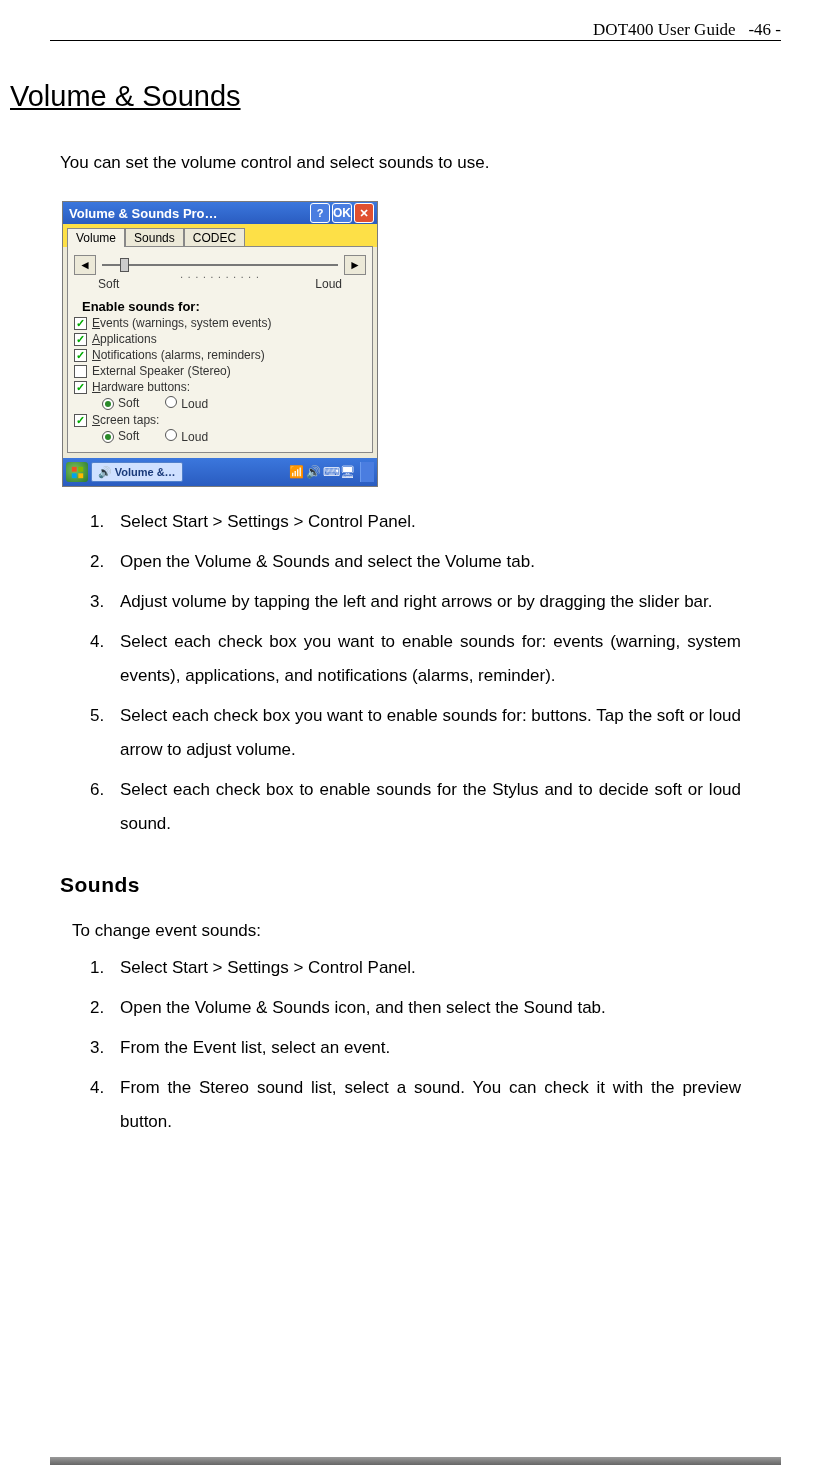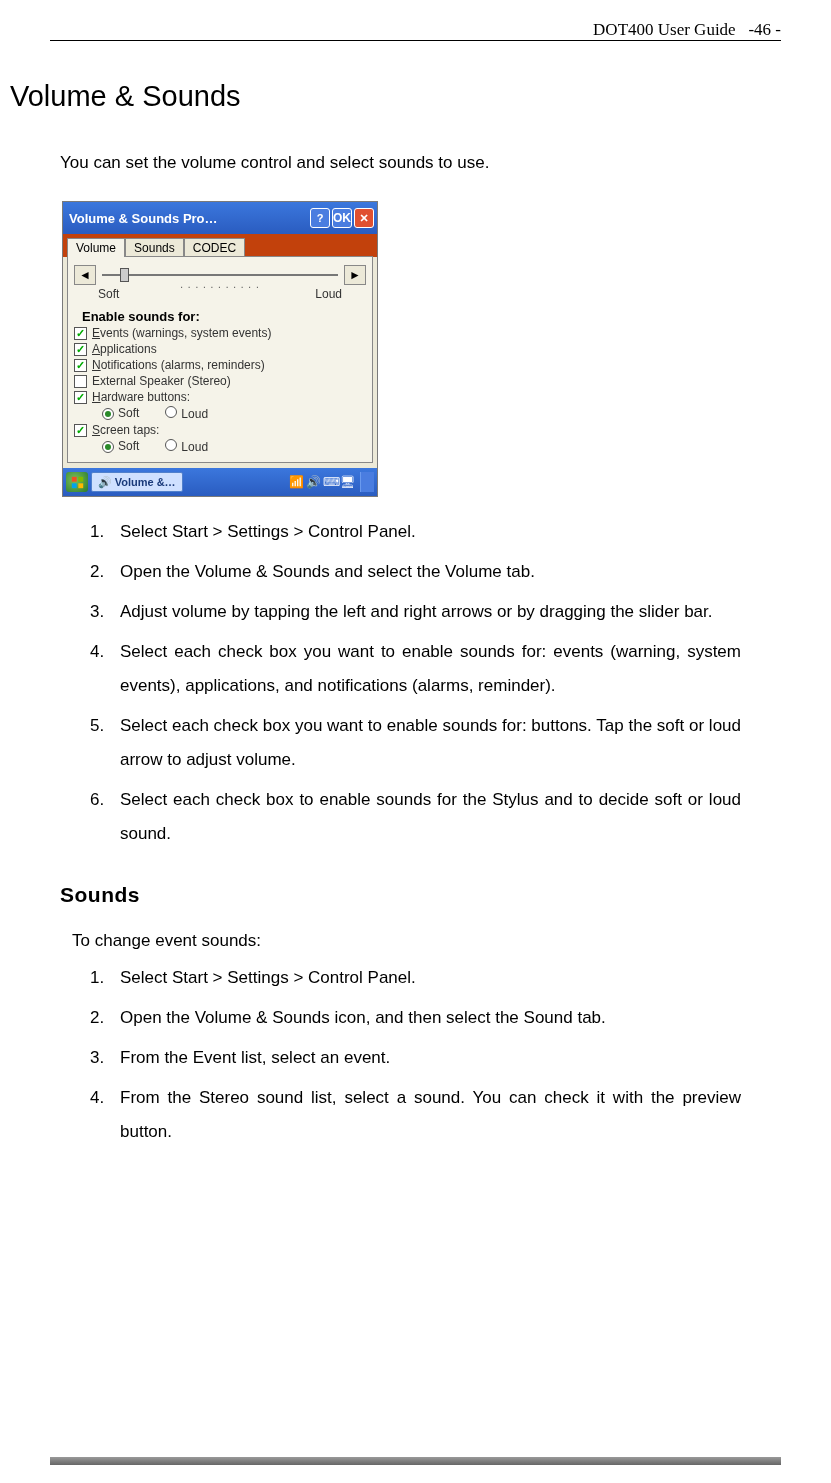--- a/index.html
+++ b/index.html
@@ -29,57 +29,58 @@
       position: absolute;
       top: 80px;
       left: 10px;
       right: 50px;
     }
     .title {
       font-size: 29px;
       font-weight: normal;
       margin-bottom: 40px;
       font-family: Verdana, sans-serif;
+      text-decoration: underline;
     }
     .intro {
       margin-left: 50px;
       font-size: 17px;
       margin-bottom: 28px;
     }
     .screenshot {
       margin-left: 52px;
       width: 316px;
       border: 1px solid #7a7a7a;
       background: #ece9d8;
       font-family: Tahoma, sans-serif;
       font-size: 13px;
     }
     .win-titlebar {
       background: linear-gradient(#3b77dd, #2a5cc0);
-      height: 32px;
+      height: 22px;
       display: flex;
       align-items: center;
       padding: 0 3px;
       color: #fff;
       font-weight: bold;
       font-size: 13px;
     }
     .win-titlebar .wt-title { flex: 1; padding-left: 3px; white-space: nowrap; overflow: hidden; text-overflow: ellipsis;}
     .tb-btn {
       width: 20px; height: 20px; border: 1px solid #fff; border-radius: 3px;
       margin-left: 2px; display: flex; align-items: center; justify-content: center;
       font-size: 11px; font-weight: bold;
     }
     .tb-help { background: #4a7de0; }
     .tb-ok { background: #4a7de0; font-size: 12px; }
     .tb-close { background: #e05030; }
     .tabs-row {
       display: flex;
       padding: 4px 4px 0 4px;
-      background: #c2410c;
+      background: #fde047;
       gap: 0;
     }
     .tab {
       border: 1px solid #888;
       border-bottom: none;
       padding: 2px 8px;
       background: #ece9d8;
       font-size: 12px;
       position: relative;
     }

